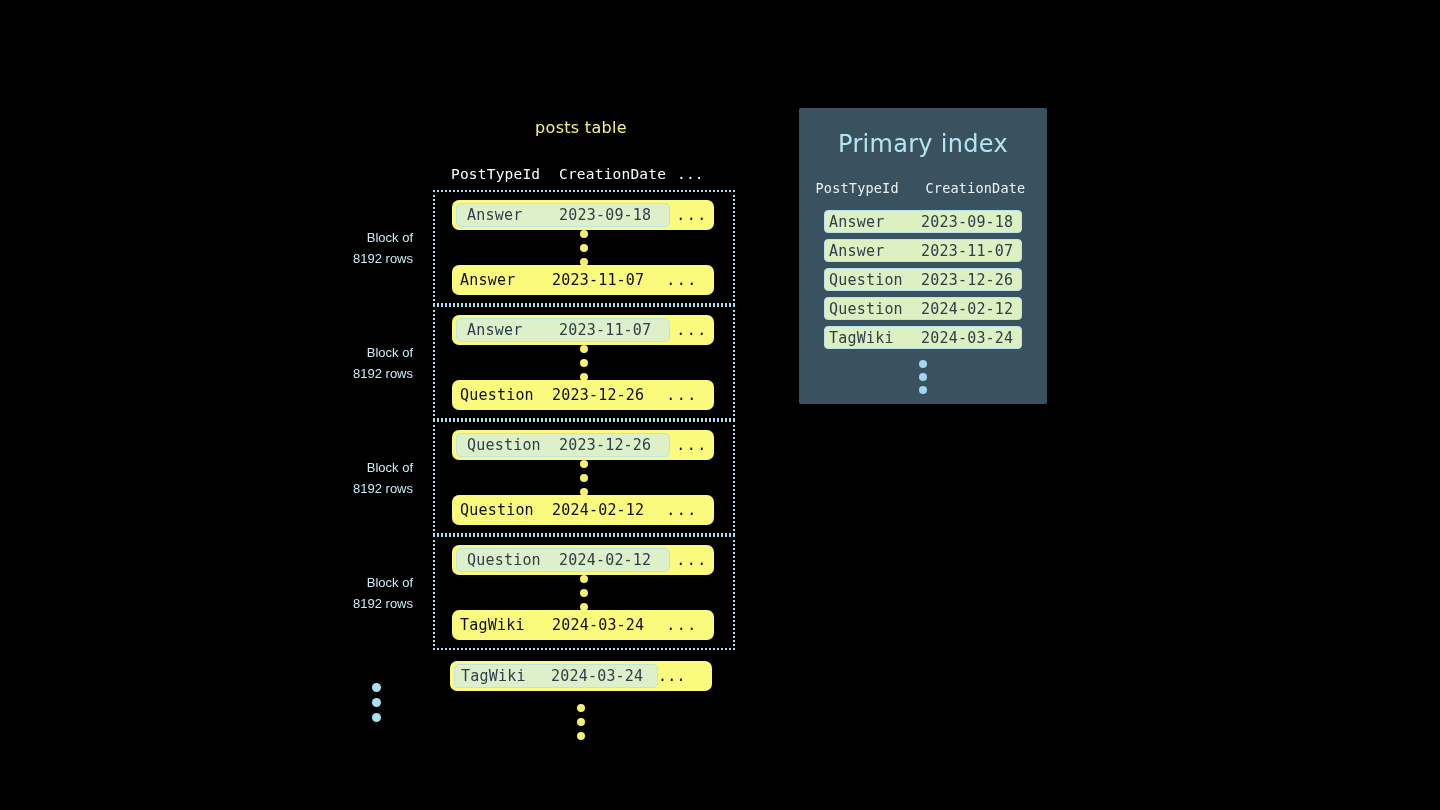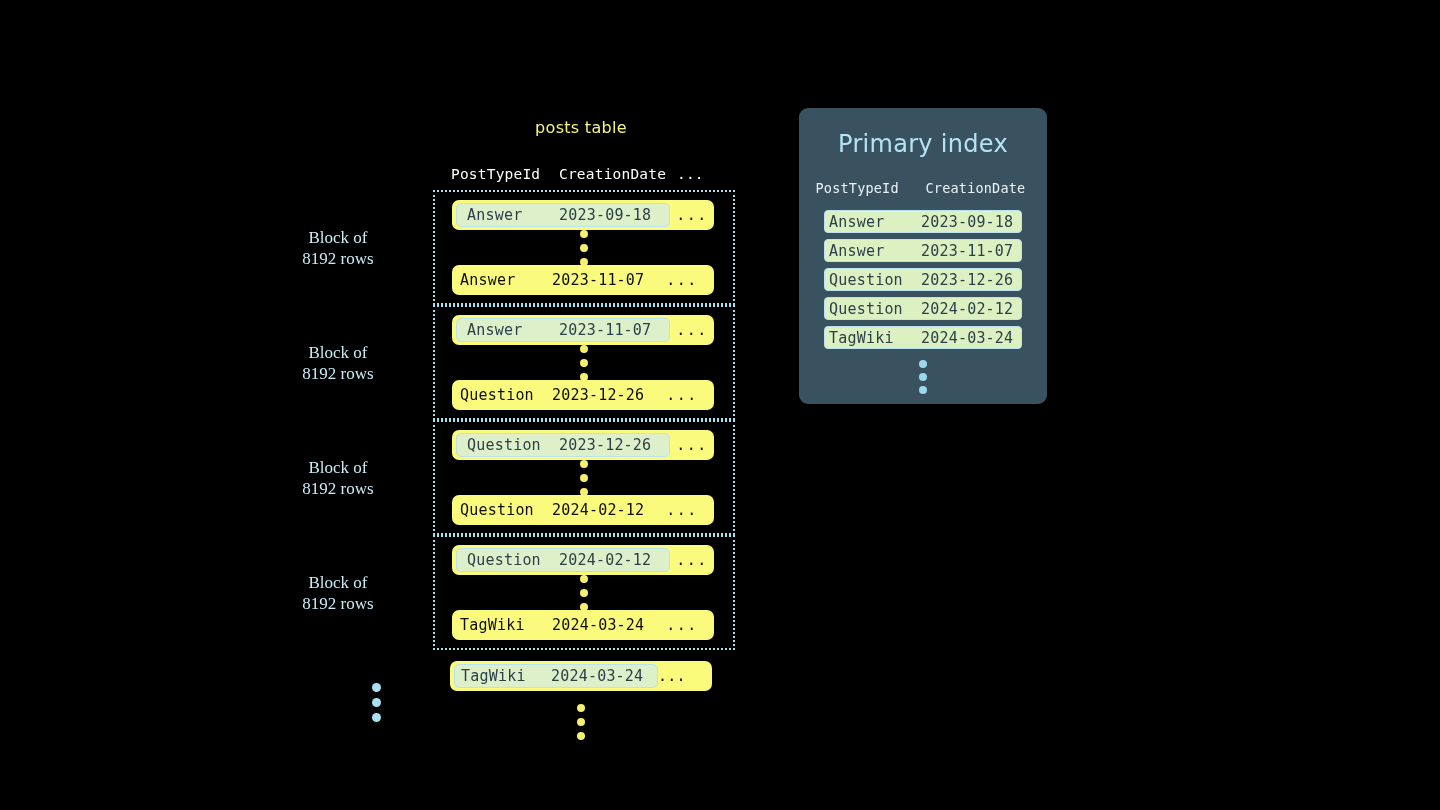--- a/index.html
+++ b/index.html
@@ -69,24 +69,24 @@
     margin-bottom: 0px;
   }
 
   .block-label {
     position: absolute;
     right: 100%;
     top: 50%;
     transform: translateY(-50%);
     margin-right: 22px;
     width: 150px;
-    text-align: center;
+    text-align: right;
     color: #c9ecf7;
-    font-family: Liberation Serif, serif;
-    font-size: 17px;
+    font-family: Liberation Sans, sans-serif;
+    font-size: 13px;
     line-height: 21px;
     white-space: pre-line;
   }
 
   
   .row {
     position: absolute;
     left: 17px;
     width: 262px;
     height: 30px;
@@ -192,21 +192,21 @@
   }
 
   
   #primary-index {
     position: absolute;
     left: 799px;
     top: 108px;
     width: 248px;
     height: 296px;
     background: #3a525f;
-    border-radius: 9px;
+    border-radius: 2px;
     padding: 16px 0 4px 0;
   }
 
   .pi-title {
     text-align: center;
     color: #b4e4f4;
     font-family: "DejaVu Sans", sans-serif;
     font-size: 24px;
     letter-spacing: 0.3px;
     margin-top: 6px;

